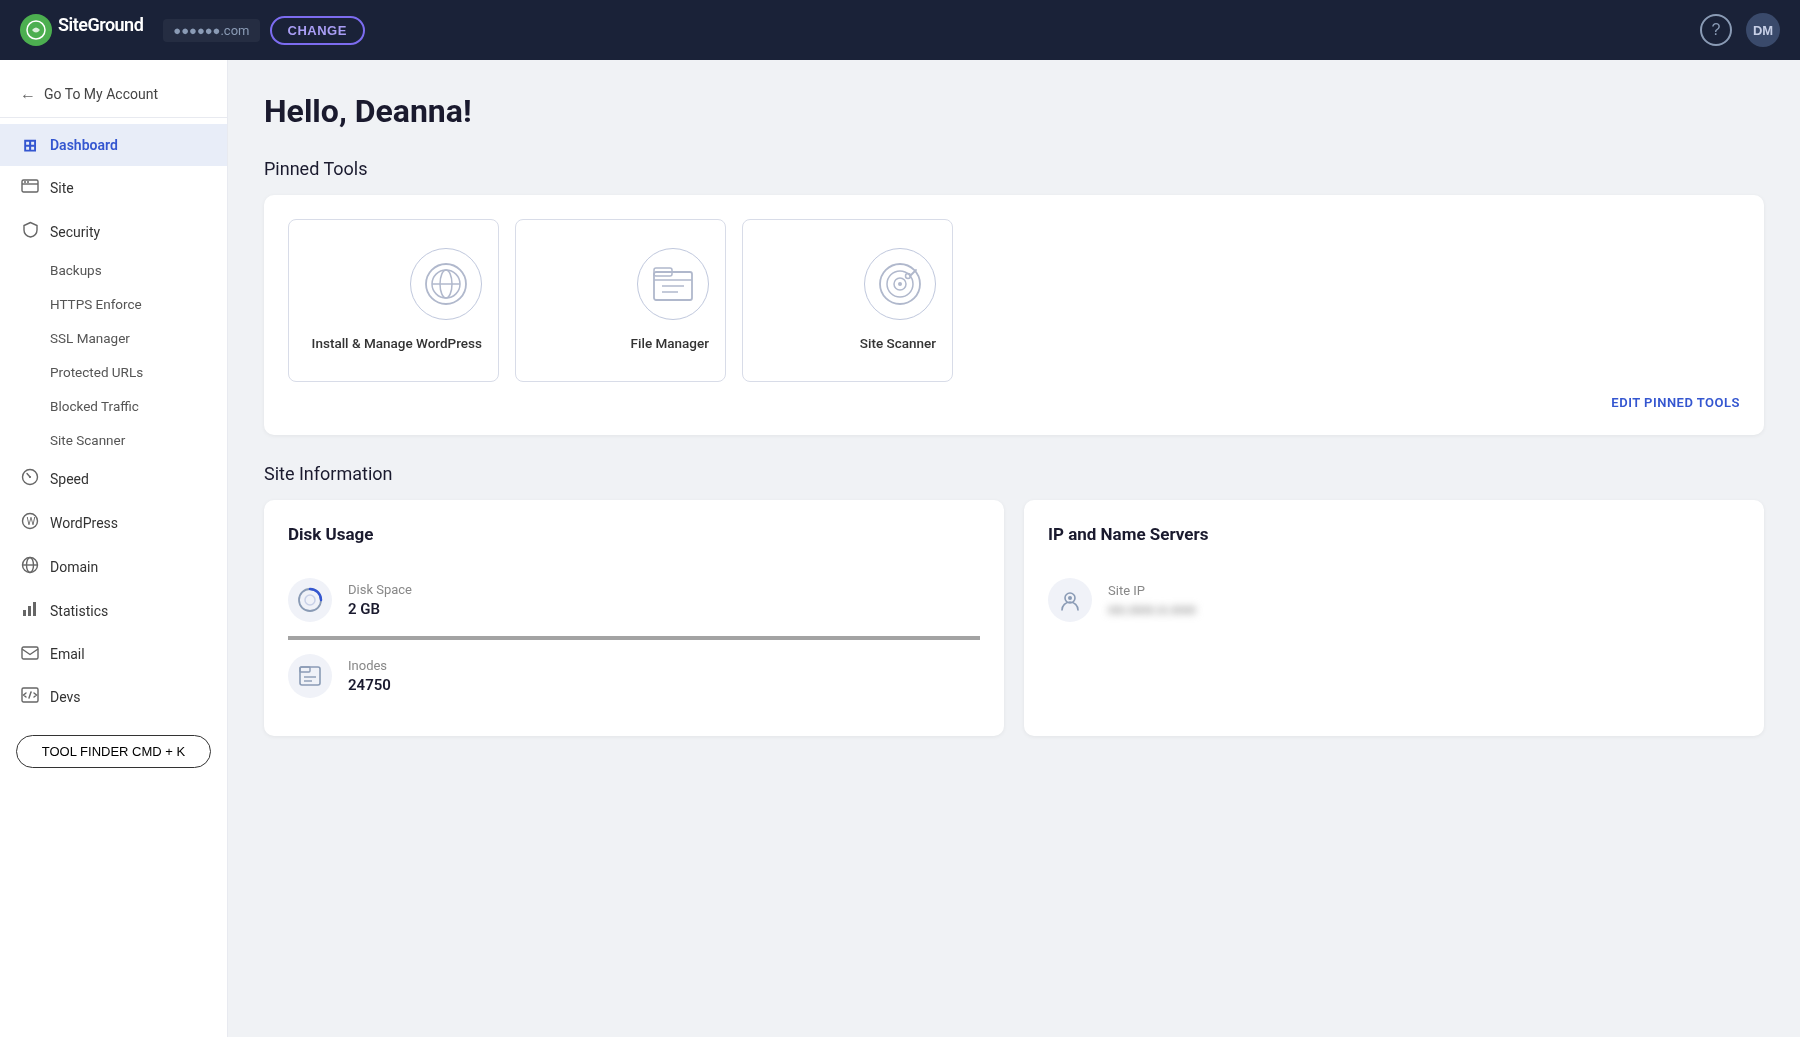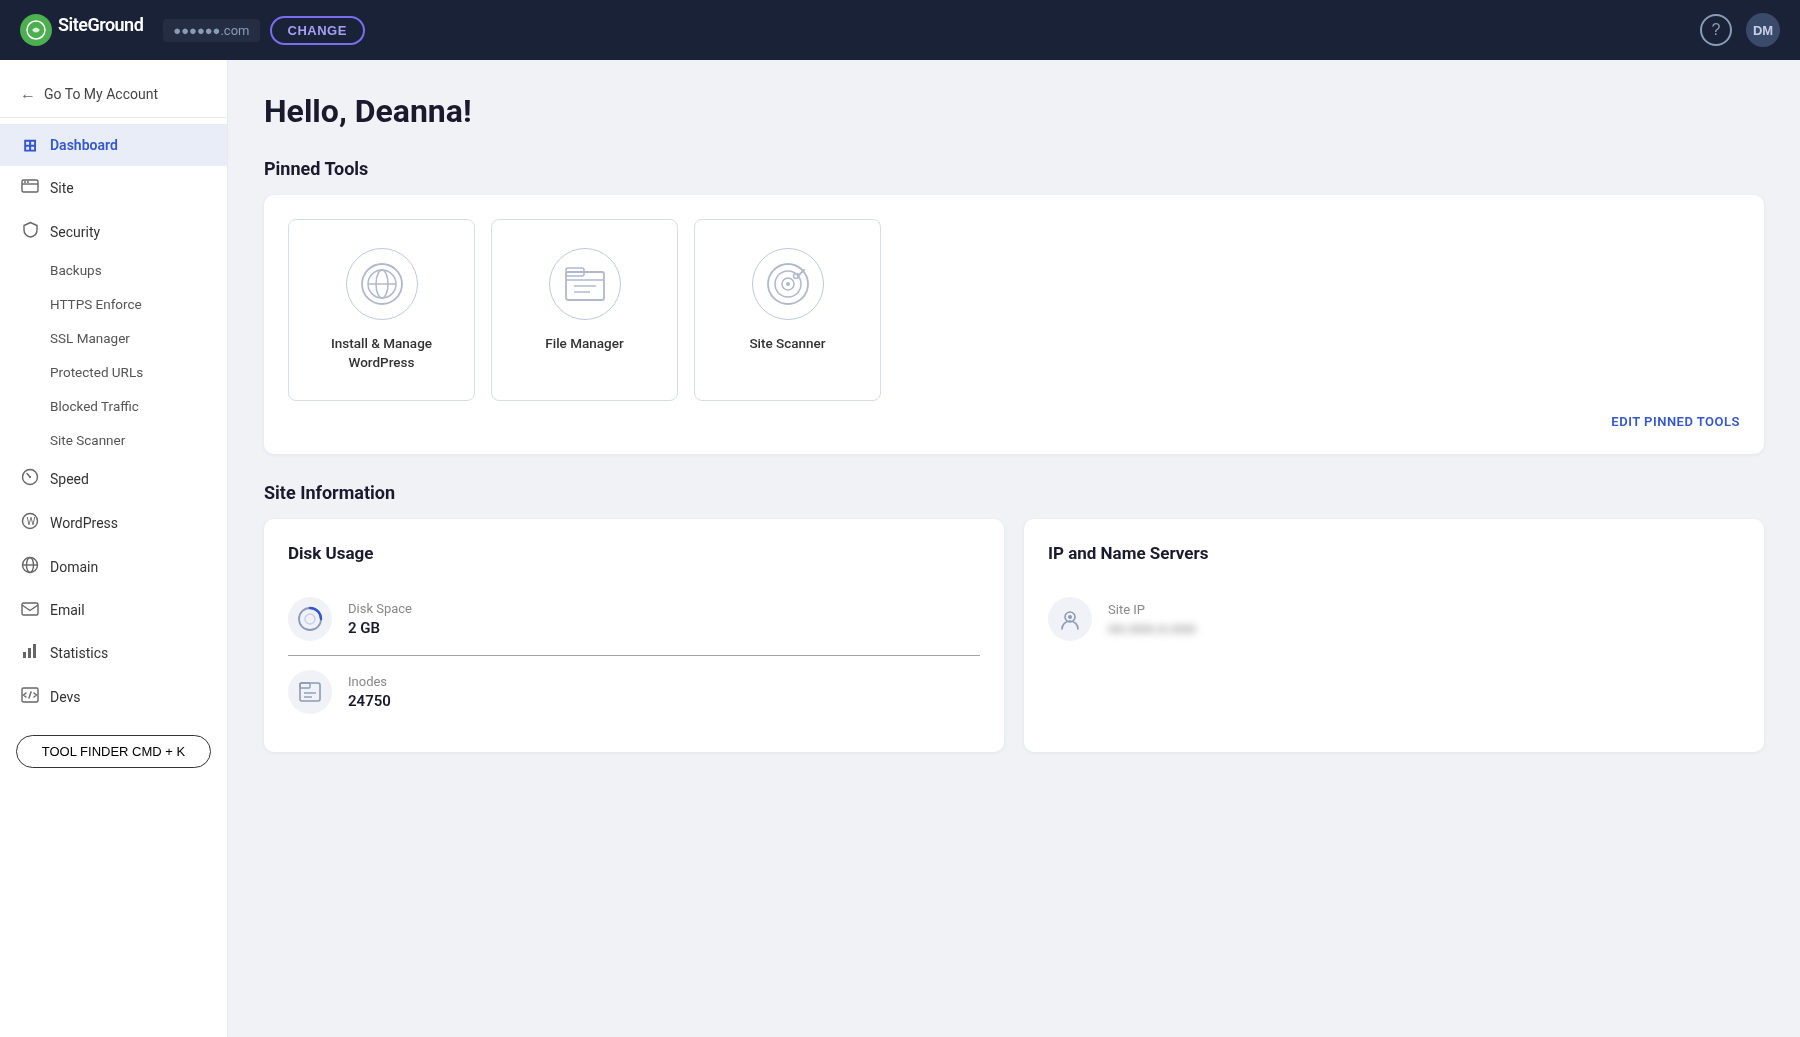--- a/index.html
+++ b/index.html
@@ -156,44 +156,44 @@
     .page-title {
       font-size: 32px;
       font-weight: 700;
       color: #1a1a2e;
       margin-bottom: 28px;
     }
 
     
     .section-title {
       font-size: 18px;
-      font-weight: 700;
+      font-weight: 400;
       color: #1a1a2e;
       margin-bottom: 16px;
     }
     .card-container {
       background: white;
       border-radius: 10px;
       padding: 24px;
       margin-bottom: 28px;
       box-shadow: 0 1px 4px rgba(0,0,0,0.06);
     }
     .pinned-tools-grid {
       display: flex;
       gap: 16px;
       flex-wrap: wrap;
     }
     .tool-card {
       border: 1.5px solid #d8dce8;
       border-radius: 8px;
-      width: 187px;
+      width: 211px;
       padding: 28px 16px;
       display: flex;
       flex-direction: column;
-      align-items: center;
+      align-items: flex-end;
       gap: 14px;
       cursor: pointer;
       background: white;
     }
     .tool-icon {
       width: 72px; height: 72px;
       border: 1.5px solid #c0c8dd;
       border-radius: 50%;
       display: flex; align-items: center; justify-content: center;
       font-size: 30px;
@@ -236,21 +236,21 @@
       font-size: 17px;
       font-weight: 700;
       color: #1a1a2e;
       margin-bottom: 20px;
     }
     .info-row {
       display: flex;
       align-items: center;
       gap: 16px;
       padding: 14px 0;
-      border-bottom: 1px solid #a3a3a3;
+      border-bottom: 4px solid #a3a3a3;
     }
     .info-row:last-child { border-bottom: none; }
     .info-icon {
       width: 44px; height: 44px;
       background: #f0f2f8;
       border-radius: 50%;
       display: flex; align-items: center; justify-content: center;
       font-size: 20px;
       color: #7a8ab0;
       flex-shrink: 0;
@@ -369,37 +369,37 @@
           <circle cx="9" cy="9" r="7.5" stroke="#666" stroke-width="1.4" fill="none"></circle>
           <ellipse cx="9" cy="9" rx="3.5" ry="7.5" stroke="#666" stroke-width="1.4" fill="none"></ellipse>
           <line x1="1.5" y1="9" x2="16.5" y2="9" stroke="#666" stroke-width="1.4"></line>
         </svg>
       </span>
       <span>Domain</span>
     </div>
 
     <div class="sidebar-item">
       <span class="icon">
-        <svg width="18" height="14" viewBox="0 0 18 14" fill="none">
-          <rect x="1" y="1" width="16" height="12" rx="1.5" stroke="#666" stroke-width="1.4" fill="none"></rect>
-          <path d="M1 3L9 8.5L17 3" stroke="#666" stroke-width="1.4"></path>
-        </svg>
-      </span>
-      <span>Email</span>
-    </div>
-
-    <div class="sidebar-item">
-      <span class="icon">
         <svg width="18" height="18" viewBox="0 0 18 18" fill="none">
           <rect x="2" y="10" width="3" height="6" fill="#666"></rect>
           <rect x="7" y="6" width="3" height="10" fill="#666"></rect>
           <rect x="12" y="2" width="3" height="14" fill="#666"></rect>
         </svg>
       </span>
       <span>Statistics</span>
+    </div>
+
+    <div class="sidebar-item">
+      <span class="icon">
+        <svg width="18" height="14" viewBox="0 0 18 14" fill="none">
+          <rect x="1" y="1" width="16" height="12" rx="1.5" stroke="#666" stroke-width="1.4" fill="none"></rect>
+          <path d="M1 3L9 8.5L17 3" stroke="#666" stroke-width="1.4"></path>
+        </svg>
+      </span>
+      <span>Email</span>
     </div>
 
     <div class="sidebar-item">
       <span class="icon">
         <svg width="18" height="18" viewBox="0 0 18 18" fill="none">
           <rect x="1" y="2" width="16" height="14" rx="1.5" stroke="#666" stroke-width="1.4" fill="none"></rect>
           <path d="M5 7L2.5 9 5 11" stroke="#666" stroke-width="1.4" stroke-linecap="round"></path>
           <path d="M13 7L15.5 9 13 11" stroke="#666" stroke-width="1.4" stroke-linecap="round"></path>
           <line x1="10" y1="6" x2="8" y2="12" stroke="#666" stroke-width="1.4" stroke-linecap="round"></line>
         </svg>

